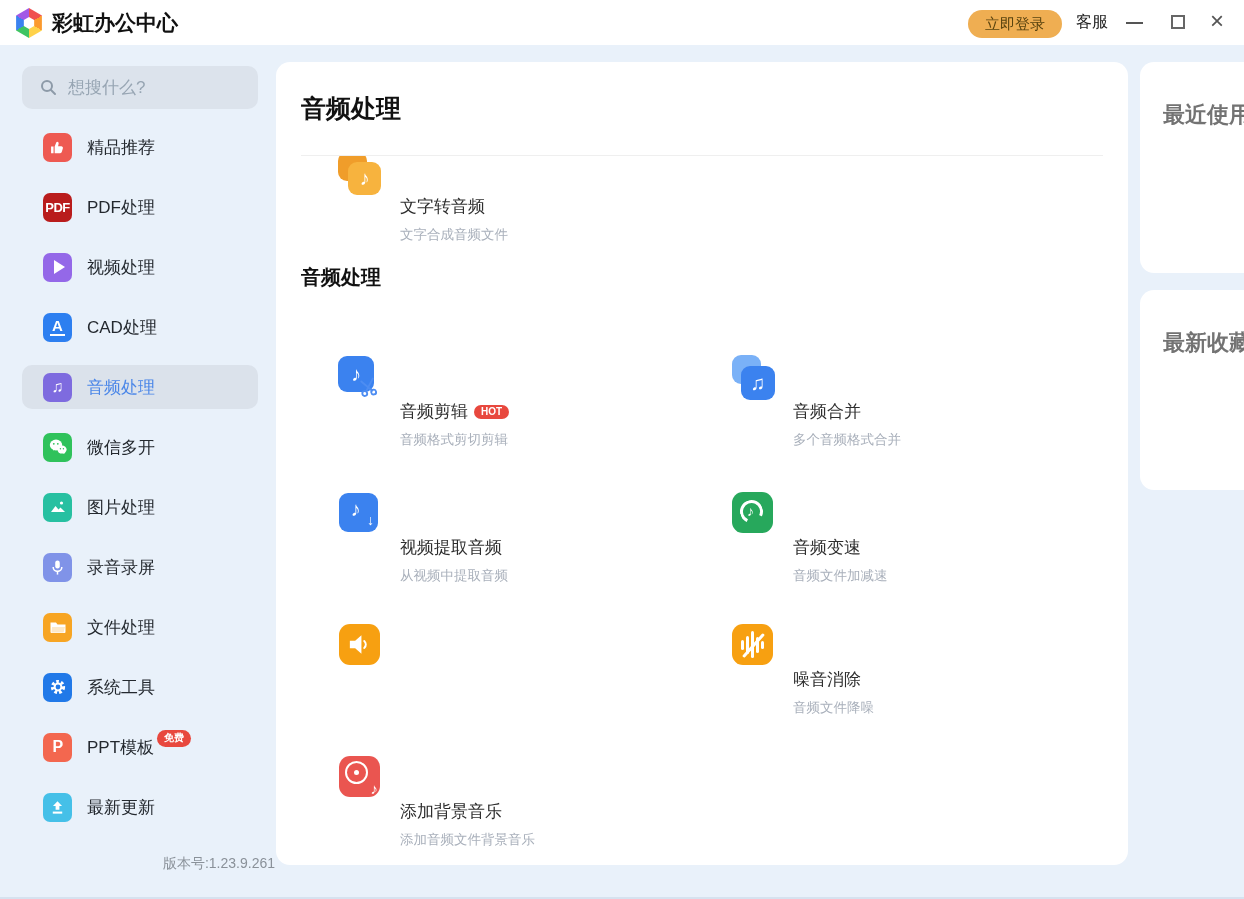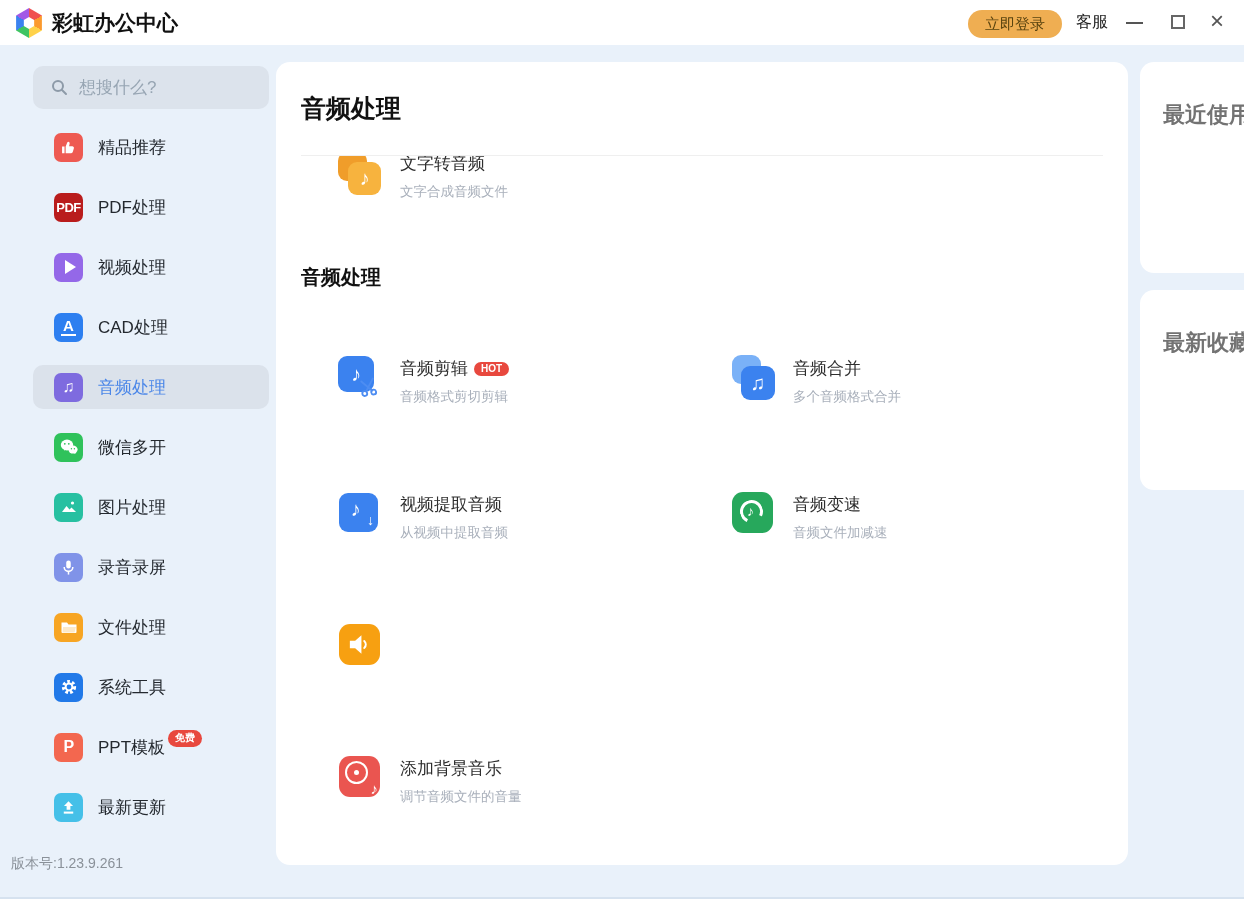--- a/index.html
+++ b/index.html
@@ -18,50 +18,50 @@
   .logo-hole { position:absolute; left:9px; top:9px; width:12px; height:12px; background:#fff;
     clip-path:polygon(50% 0,93% 25%,93% 75%,50% 100%,7% 75%,7% 25%); }
   .app-title { position:absolute; left:52px; top:9px; font-size:21px; font-weight:bold; color:#111; }
   .login-btn { position:absolute; left:968px; top:10px; height:28px; padding:0 17px; border:none;
     background:#efae52; color:#59430f; font-size:15px; border-radius:15px; line-height:28px; cursor:pointer; }
   .support { position:absolute; left:1076px; top:12px; font-size:16px; color:#222; cursor:pointer; }
   .win-min { position:absolute; left:1126px; top:22px; width:17px; height:2px; background:#555; cursor:pointer; }
   .win-max { position:absolute; left:1171px; top:15px; width:14px; height:14px; border:2px solid #666; cursor:pointer; }
   .win-close { position:absolute; left:1210px; top:6px; font-size:24px; color:#555; cursor:pointer; line-height:30px; }
   
-  .sidebar { position:absolute; left:0; top:45px; width:275px; bottom:0;margin-left:11px; }
+  .sidebar { position:absolute; left:0; top:45px; width:275px; bottom:0; }
   .search { position:absolute; left:22px; top:21px; width:236px; height:43px; border-radius:10px;
     background:#dce3ec; display:flex; align-items:center; padding-left:18px; cursor:text; }
   .search-ph { color:#97a5b3; font-size:17px; margin-left:11px; }
   .srow { position:absolute; left:22px; width:236px; height:44px; display:flex; align-items:center;
     padding-left:21px; border-radius:10px; cursor:pointer; }
   .srow.selected { background:#dbe2eb; }
   .srow .lbl { margin-left:15px; font-size:17px; color:#24292f; }
   .srow.selected .lbl { color:#4a86e8; }
   .si { width:29px; height:29px; border-radius:7px; display:flex; align-items:center; justify-content:center;
     color:#fff; flex-shrink:0; position:relative; }
   .si .tglyph { font-size:13px; font-weight:bold; letter-spacing:-.5px; }
   .c-red{background:#ee5a52}.c-pdf{background:#b91c1c}.c-purple{background:#9468e8}.c-blue{background:#2d7ff0}
   .c-violet{background:#7e6bdf}.c-green{background:#2fc25b}.c-teal{background:#27c0a1}.c-peri{background:#8093e8}
   .c-orange{background:#f7a523}.c-blue2{background:#2179e8}.c-ppt{background:#f3674f}.c-sky{background:#45c0e8}
   .play-tri { width:0; height:0; border-left:11px solid #fff; border-top:7px solid transparent; border-bottom:7px solid transparent; margin-left:3px; }
   .cad-a { font-size:15px; font-weight:bold; border-bottom:2px solid #fff; line-height:15px; padding:0 2px 1px; }
   .note-g { font-size:16px; }
   .free-badge,.hot-badge { background:#e8483e; color:#fff; font-size:10px; font-weight:bold;
     border-radius:9px; padding:1px 7px 2px; margin-left:6px; white-space:nowrap; }
   .free-badge { position:relative; top:-9px; margin-left:3px; }
-  .version { position:absolute; top:810px; width:100%; text-align:left; color:#8a9199; font-size:14px; }
+  .version { position:absolute; top:810px; width:100%; text-align:right; color:#8a9199; font-size:14px; }
   
   .main-card { position:absolute; left:276px; top:62px; width:852px; height:803px; background:#fff; border-radius:14px; }
   .main-title { position:absolute; left:25px; top:30px; font-size:25px; font-weight:bold; color:#111; }
   .card-divider { position:absolute; left:25px; right:25px; top:93px; height:1px; background:#efefef; }
   .card-body { position:absolute; left:0; top:94px; right:0; bottom:0; overflow:hidden; }
   .section-title { position:absolute; left:25px; top:108px; font-size:20px; font-weight:bold; color:#111; }
   .tile { position:absolute; display:flex; gap:16px; cursor:pointer; width:380px; }
-  .tile .txt { padding-top:2px; }
+  .tile .txt { padding-top:2px;margin-top:43px; }
   .t-title { font-size:17px; color:#2e2e2e; display:flex; align-items:center; }
   .t-sub { font-size:13.5px; color:#a9b0bb; margin-top:8px; }
   .p-partial { left:62px; top:-6px; }
   .p1{left:62px; top:199px}.p2{left:455px; top:199px}.p3{left:62px; top:335px}.p4{left:455px; top:335px}
   .p5{left:62px; top:467px}.p6{left:455px; top:467px}.p7{left:62px; top:599px}
   
   .mi { width:46px; height:46px; position:relative; flex-shrink:0; }
   .sq { position:absolute; border-radius:9px; display:flex; align-items:center; justify-content:center; color:#fff; }
   .mi .nnote { font-size:20px; color:#fff; }
   .ic-t2a .back { left:0; top:2px; width:29px; height:29px; background:#f09d2a; }
@@ -314,30 +314,48 @@
       <div class="mi ic-vol">
         <div class="sq front">
           <svg viewBox="0 0 28 28" width="27">
               <path d="M4 10 h5.5 L16 4.5 v19 L9.5 18 H4 z" fill="#fff"></path>
               <path d="M19 10.5 a5 5 0 0 1 0 7" fill="none" stroke="#fff" stroke-width="2.2" stroke-linecap="round"></path>
             </svg>
         </div>
       </div>
     </div>
 
+    <div class="tile p6">
+      <div class="mi ic-noise">
+        <div class="sq front">
+          <span class="bars">
+              <i class="b1"></i>
+              <i class="b2"></i>
+              <i class="b3"></i>
+              <i class="b4"></i>
+              <i class="b5"></i>
+            </span>
+          <span class="slash"></span>
+        </div>
+      </div>
+      <div class="txt">
+        <div class="t-title">噪音消除</div>
+        <div class="t-sub">音频文件降噪</div>
+      </div>
+    </div>
 
     <div class="tile p7">
       <div class="mi ic-bgm">
         <div class="sq front"></div>
           <div class="disc"></div>
         <span class="nnote">♪</span>
       </div>
       <div class="txt">
         <div class="t-title">添加背景音乐</div>
-        <div class="t-sub">调节音频文件的音量</div>
+        <div class="t-sub">添加音频文件背景音乐</div>
       </div>
     </div>
 
   </div>
 </div>
 
 <div class="rcard rc1">
   <div class="rtitle">最近使用</div>
 </div>
 <div class="rcard rc2">

